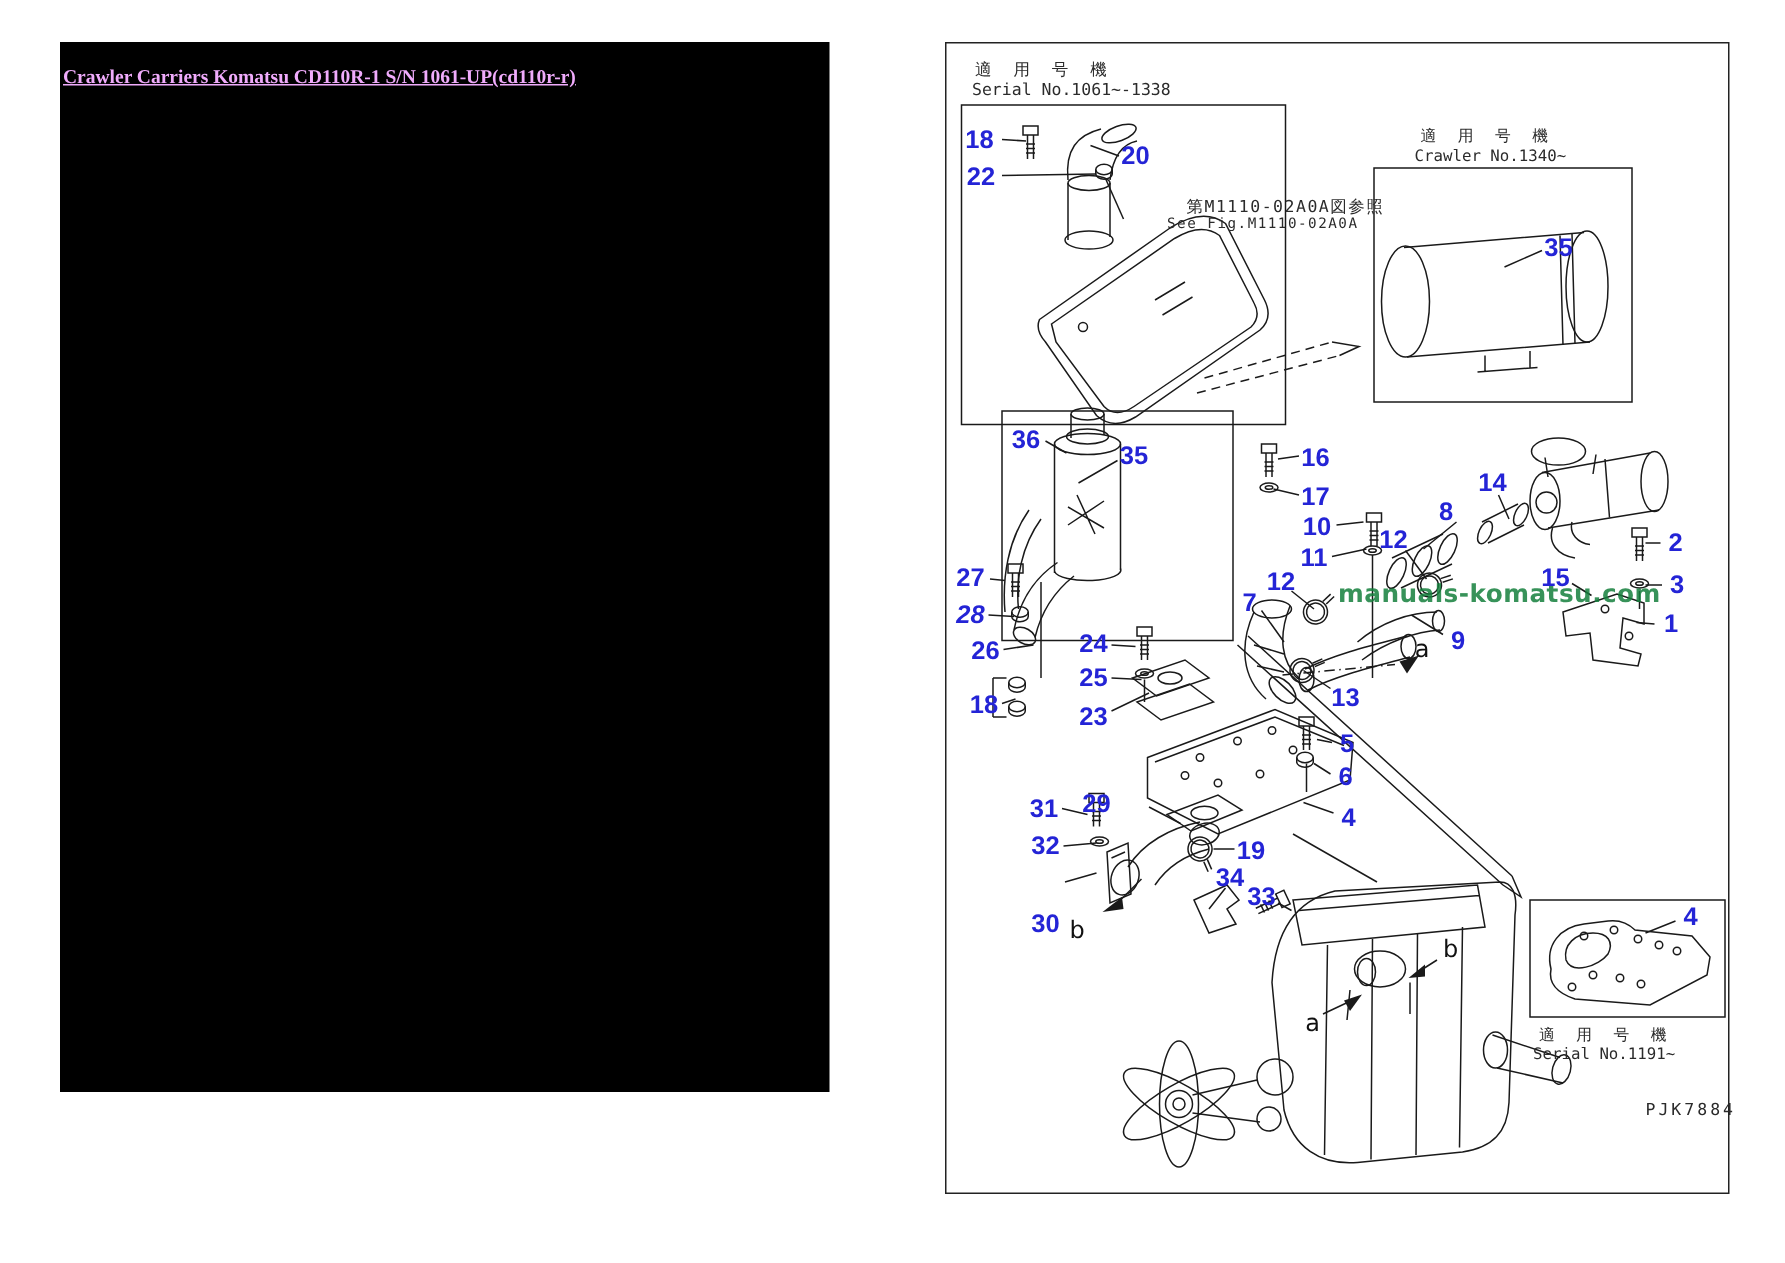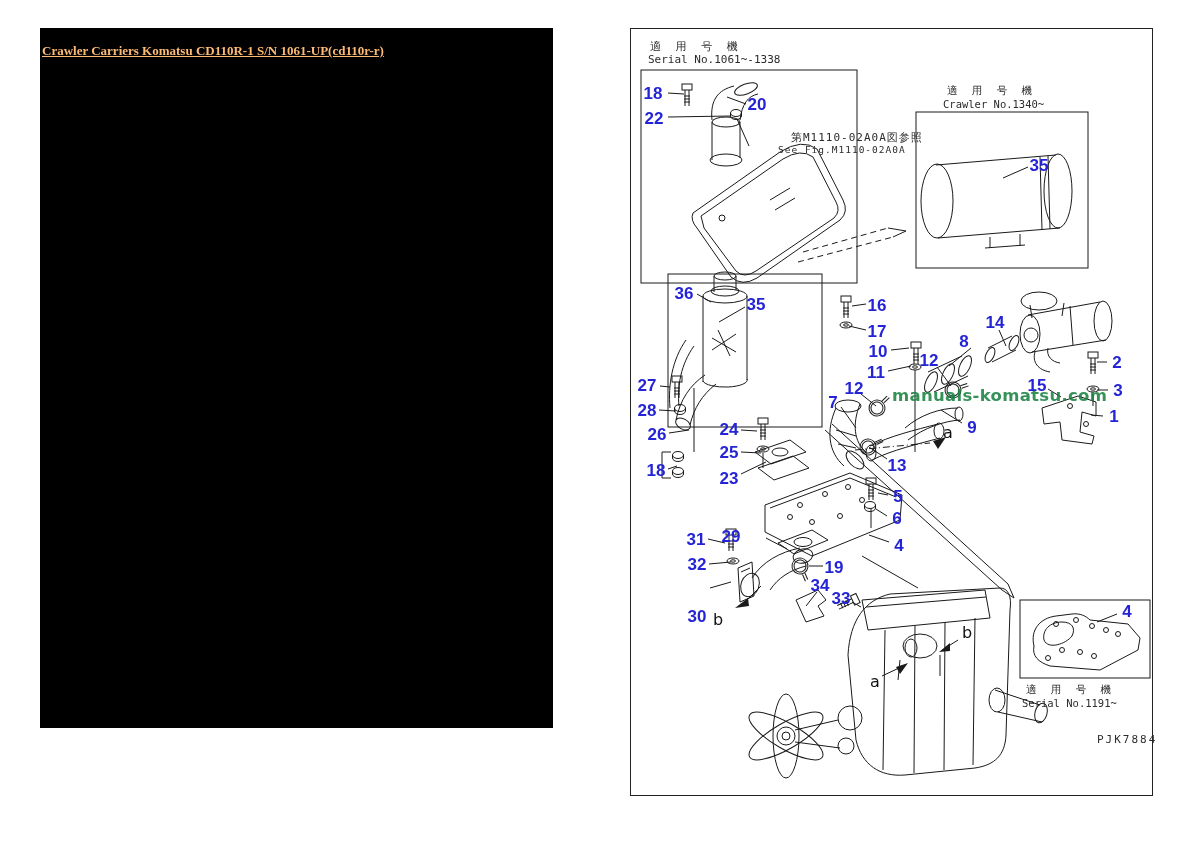--- a/index.html
+++ b/index.html
@@ -1,19 +1,19 @@
 <!DOCTYPE html>
 <html style="--callout-color: #2424d6;"><head>
 <meta charset="utf-8">
 <style>
   html,body{margin:0;padding:0;background:#fff;}
   .page{position:relative;width:1190px;height:842px;background:#ffffff;
         font-family:"Liberation Sans",sans-serif;overflow:hidden;}
   .black-panel{position:absolute;left:40px;top:28px;width:513px;height:700px;background:#000;}
-  .doc-link{position:absolute;left:2px;top:15px;color:#fdba74;
+  .doc-link{position:absolute;left:2px;top:15px;color:#f0abfc;
             font-family:"Liberation Serif",serif;font-weight:bold;font-size:13px;
             text-decoration:underline;white-space:nowrap;}
   .diagram{position:absolute;left:630px;top:28px;width:521px;height:766px;
            border:1px solid #222;background:#fff;}
   svg.art{position:absolute;left:0;top:0;pointer-events:none;}
   .mono{position:absolute;font-family:"DejaVu Sans Mono",monospace;color:#2b2b2b;
         white-space:nowrap;}
   .jp{letter-spacing:4px;}
   .watermark{position:absolute;left:892px;top:386px;
              font-family:"DejaVu Sans",sans-serif;font-weight:600;font-size:16.5px;
@@ -266,21 +266,21 @@
       <div class="callout" style="left: 995px; top: 322px;">14</div>
       <div class="callout" style="left: 1117px; top: 362px;">2</div>
       <div class="callout" style="left: 1118px; top: 390px;">3</div>
       <div class="callout" style="left: 1037px; top: 385px;">15</div>
       <div class="callout" style="left: 1114px; top: 416px;">1</div>
       <div class="callout" style="left: 854px; top: 388px;">12</div>
       <div class="callout" style="left: 833px; top: 402px;">7</div>
       <div class="callout" style="left: 972px; top: 427px;">9</div>
       <div class="callout" style="left: 897px; top: 465px;">13</div>
       <div class="callout" style="left: 647px; top: 385px;">27</div>
-      <div class="callout" style="left: 647px; top: 410px;">28</div>
+      <div class="callout" style="left: 647px; top: 410px; font-style: italic;">28</div>
       <div class="callout" style="left: 657px; top: 434px;">26</div>
       <div class="callout" style="left: 729px; top: 429px;">24</div>
       <div class="callout" style="left: 729px; top: 452px;">25</div>
       <div class="callout" style="left: 656px; top: 470px;">18</div>
       <div class="callout" style="left: 729px; top: 478px;">23</div>
       <div class="callout" style="left: 898px; top: 496px;">5</div>
       <div class="callout" style="left: 897px; top: 518px;">6</div>
       <div class="callout" style="left: 899px; top: 545px;">4</div>
       <div class="callout" style="left: 696px; top: 539px;">31</div>
       <div class="callout" style="left: 731px; top: 536px;">29</div>

